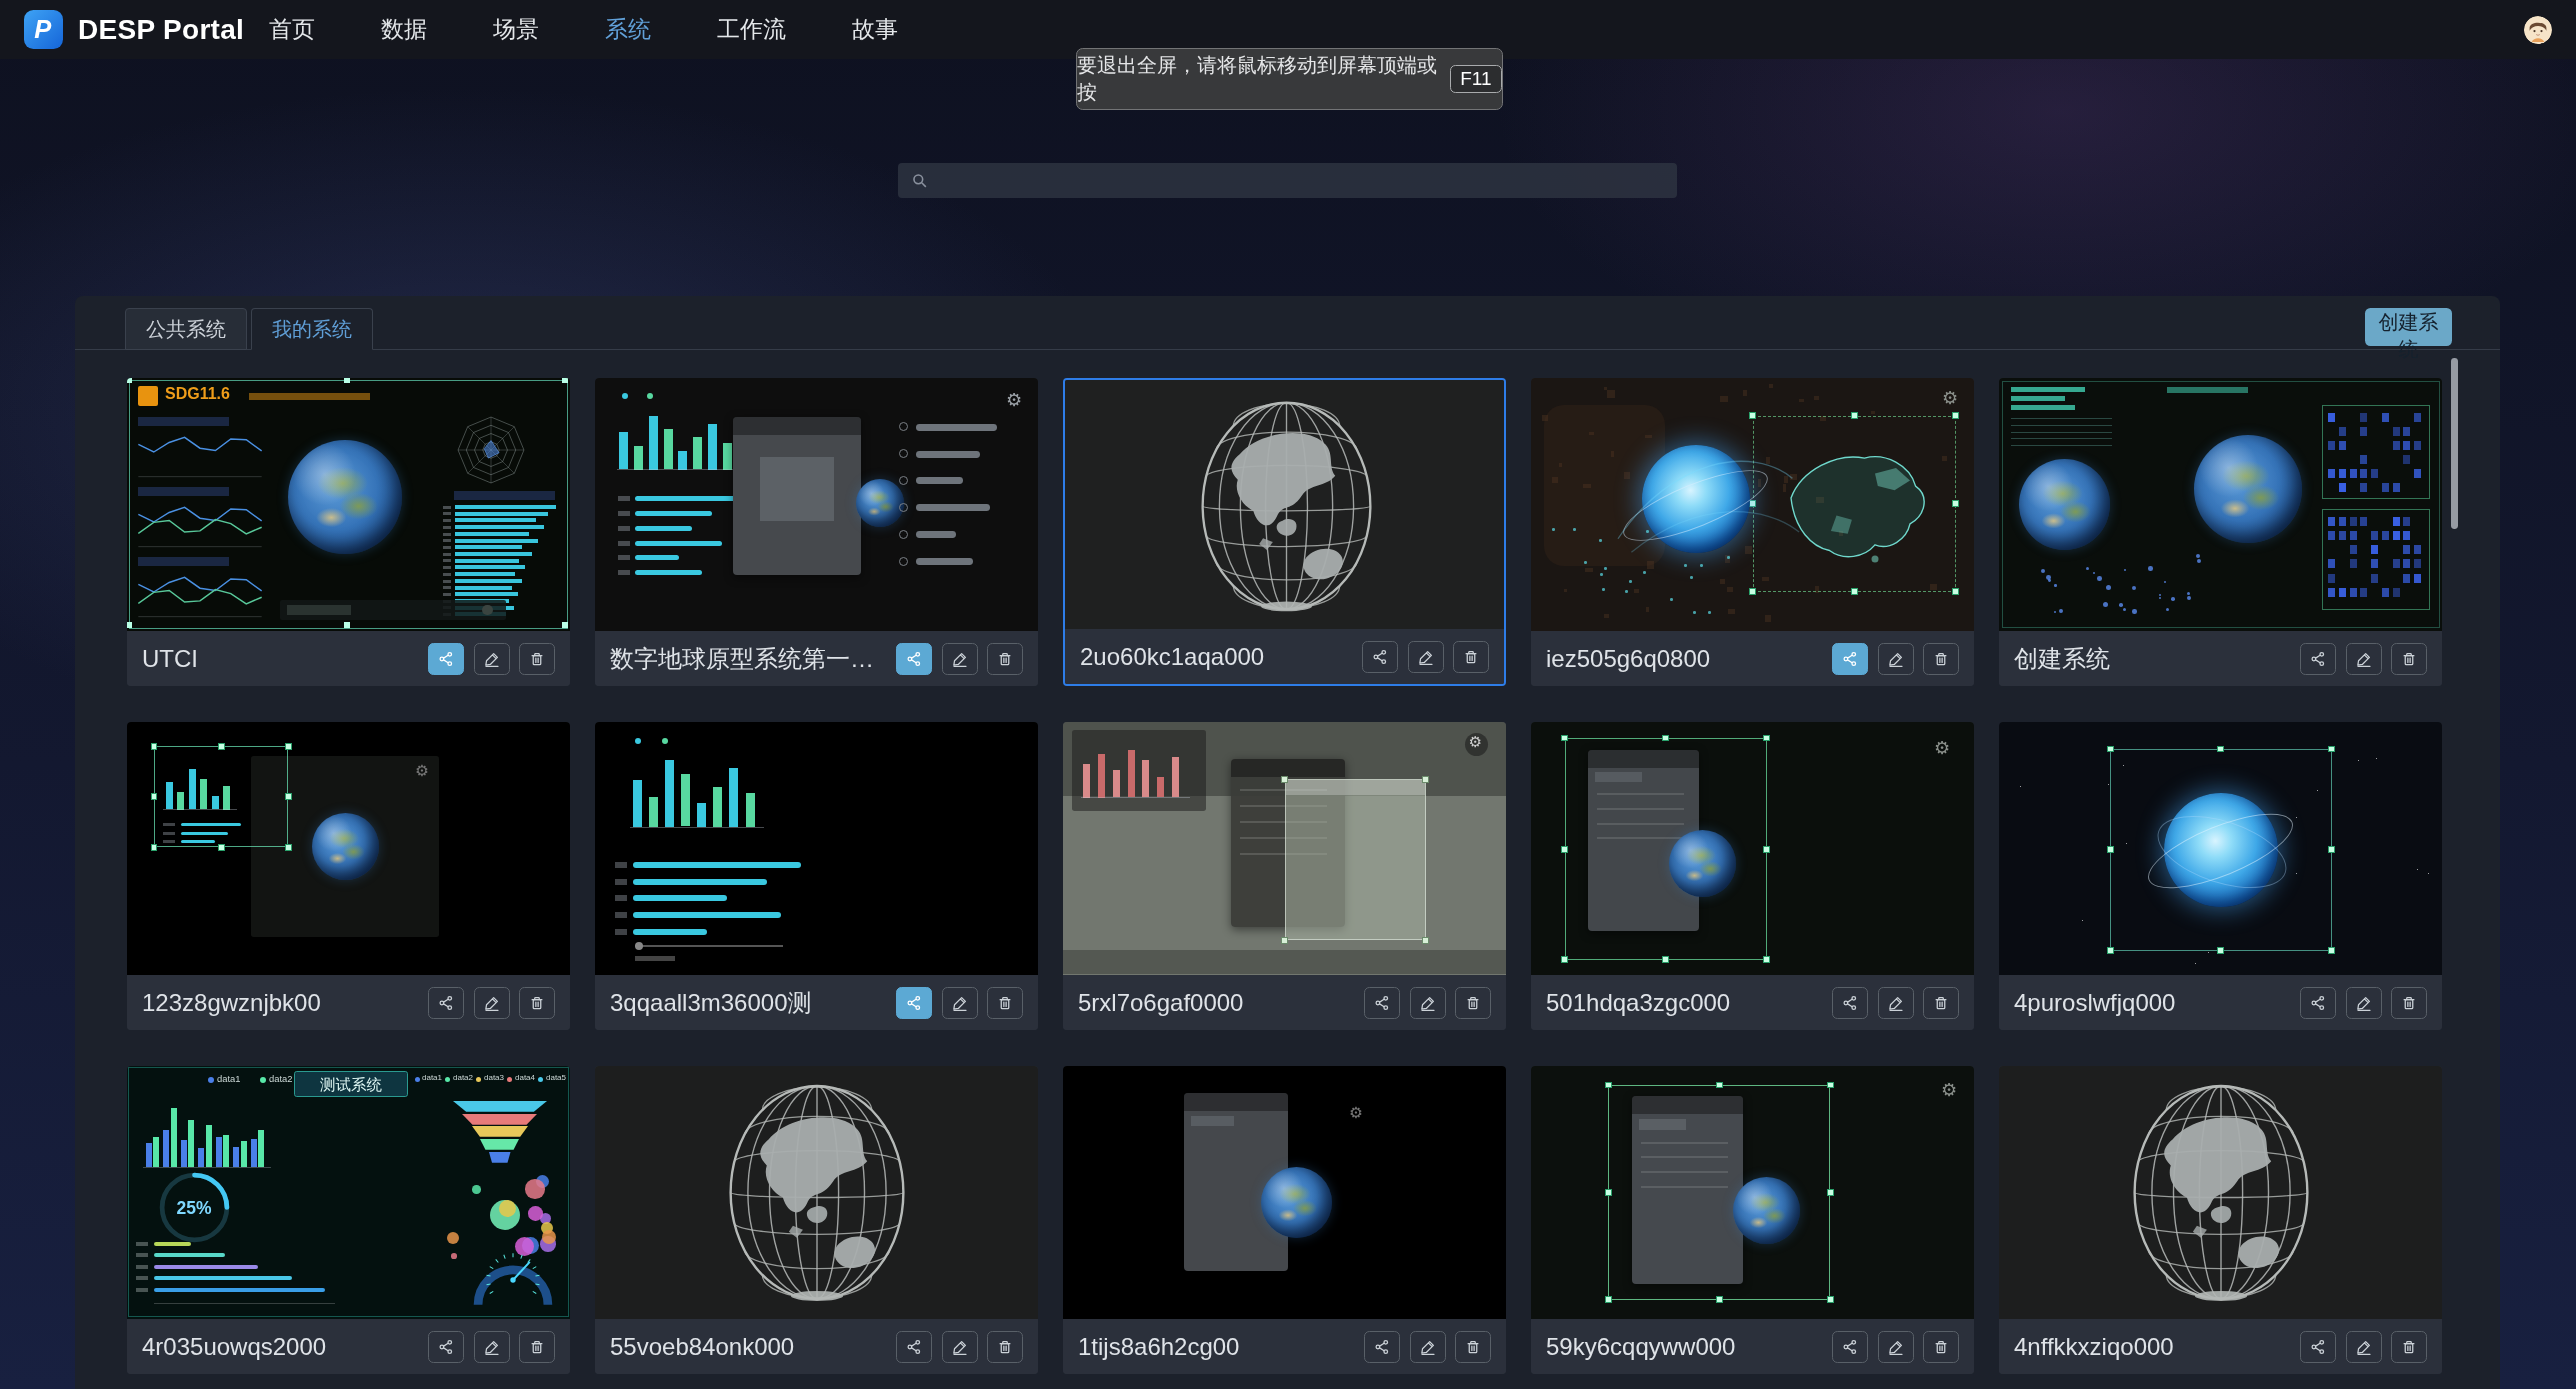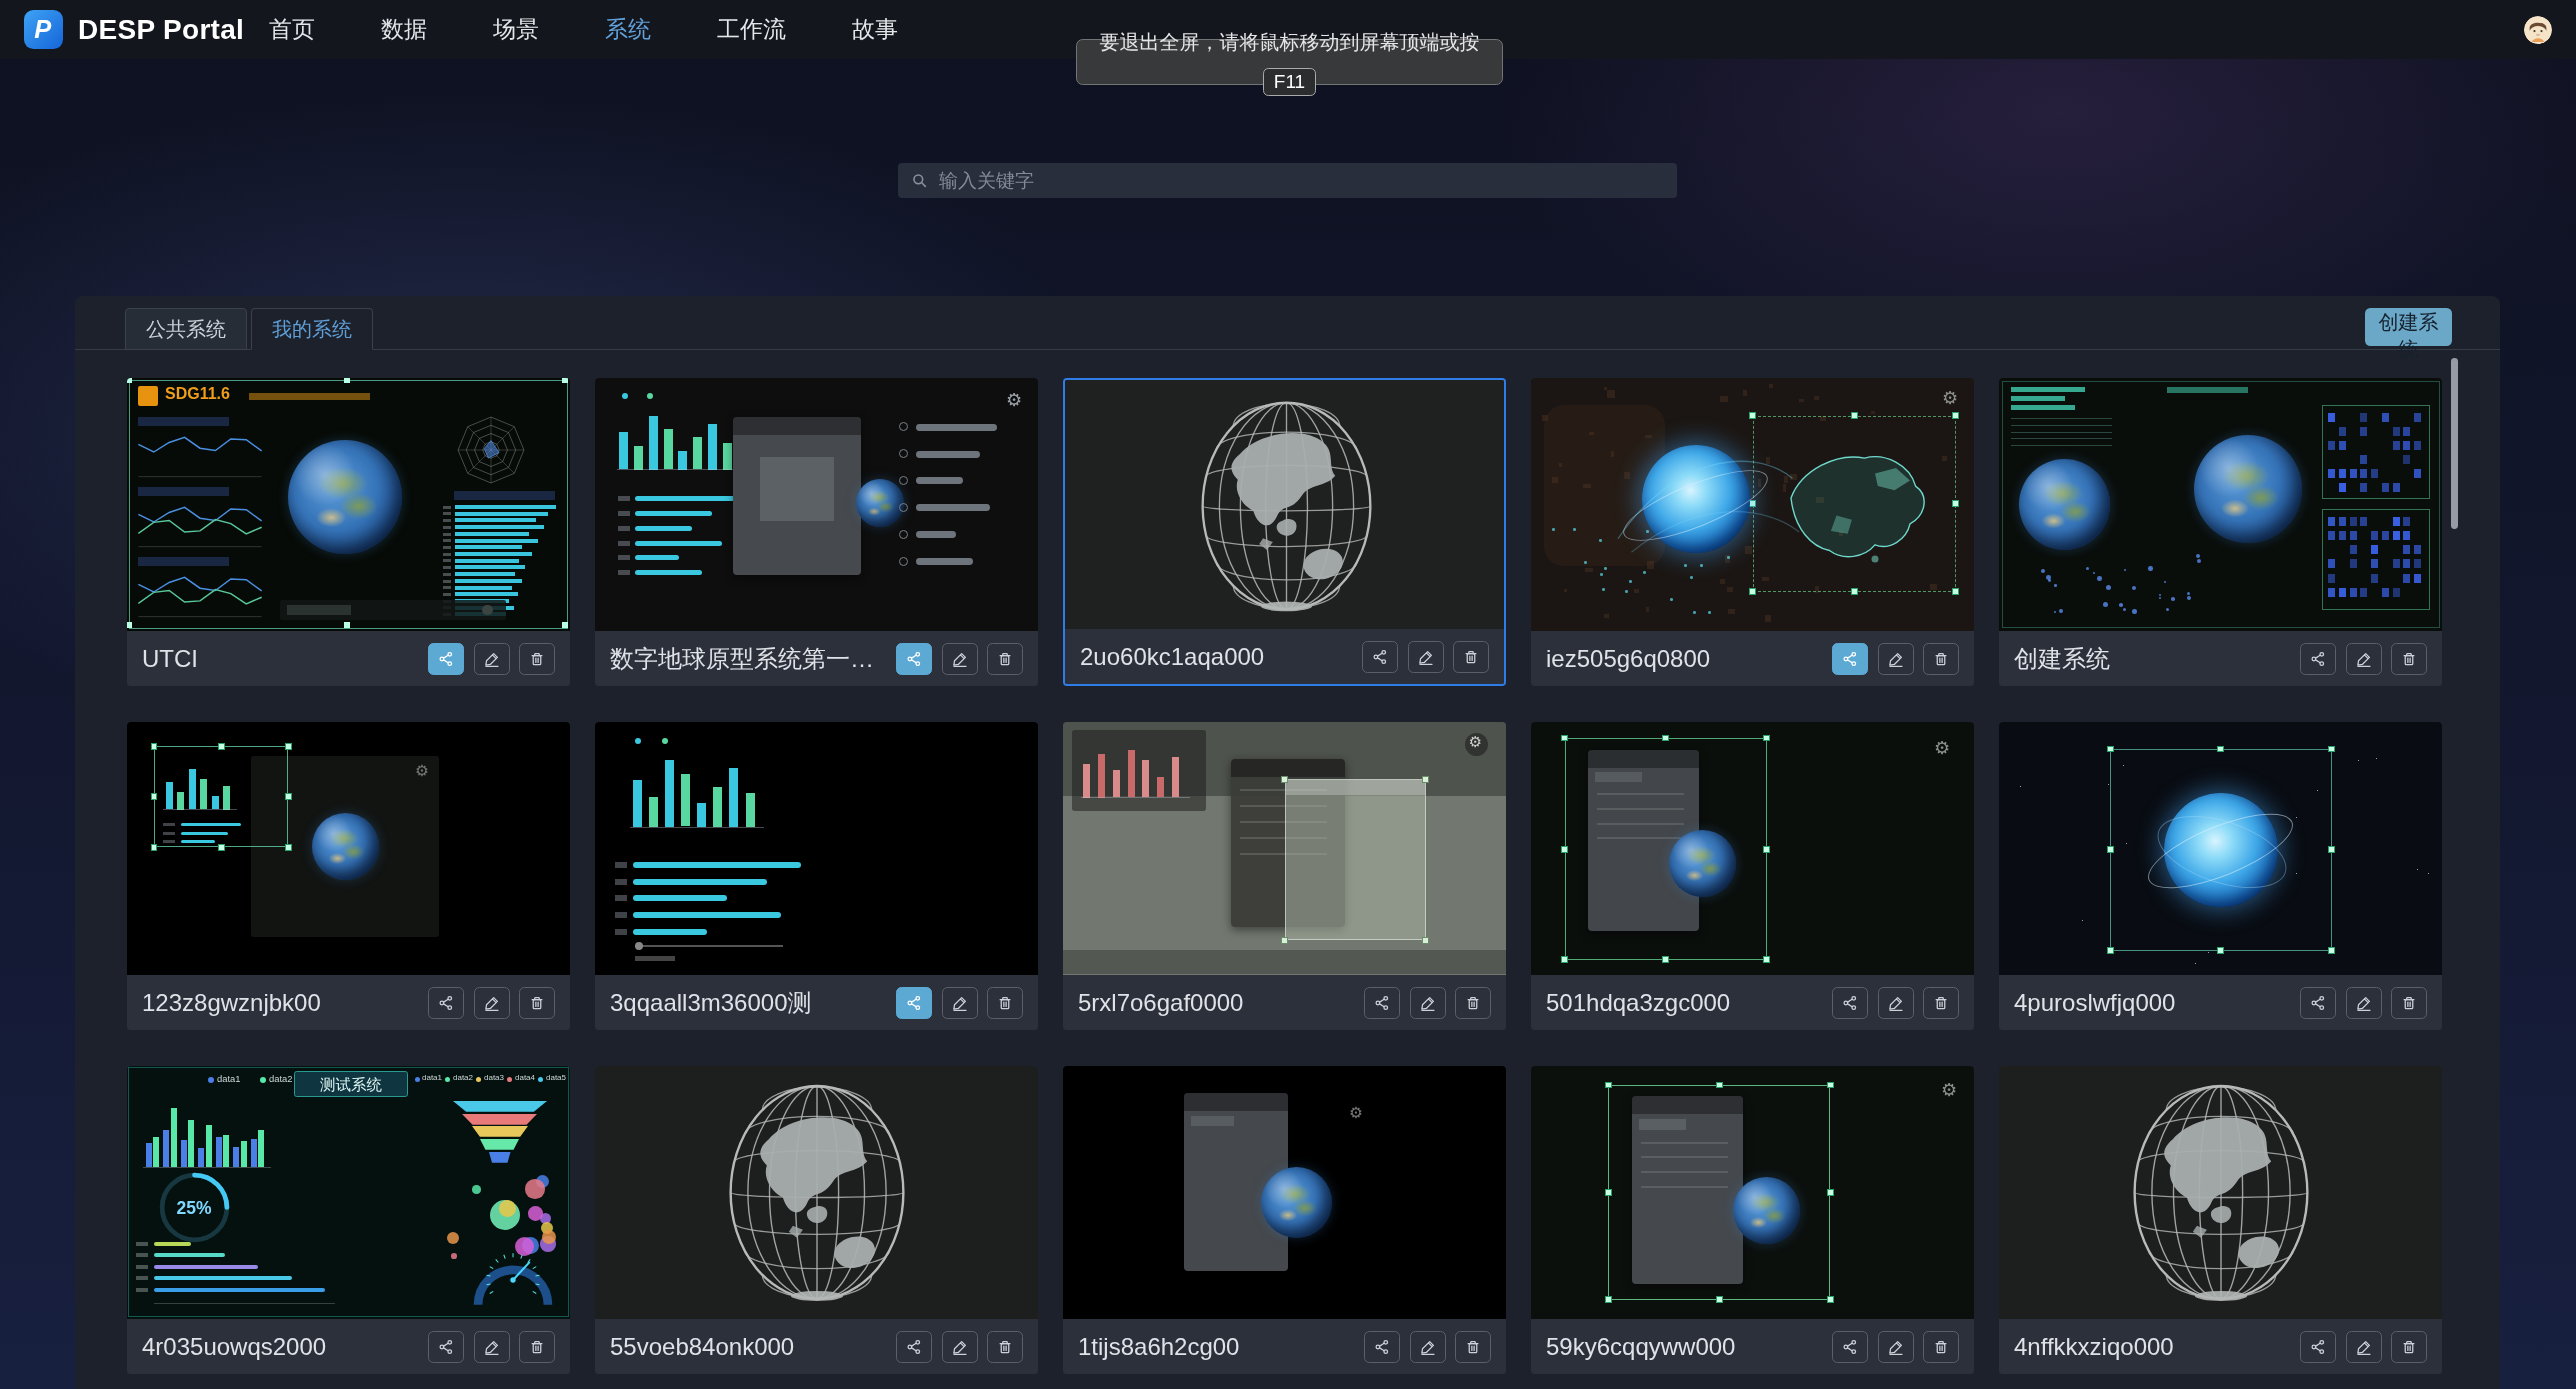--- a/index.html
+++ b/index.html
@@ -17,23 +17,23 @@
   .brand{position:absolute;left:24px;top:0;height:59px;display:flex;align-items:center;gap:15px;cursor:pointer;}
   .logo{width:39px;height:39px;border-radius:9.4px;background:linear-gradient(135deg,#3ea3f5,#1565d8);
         display:flex;align-items:center;justify-content:center;}
   .logo span{color:#fff;font-weight:800;font-size:25.5px;font-style:italic;transform:translateX(-0.7px);}
   .brand-text{color:#fff;font-size:28px;font-weight:700;letter-spacing:0.3px;}
   .menu{position:absolute;left:269px;top:0;height:59px;display:flex;align-items:center;gap:66px;}
   .menu .mi{color:#e4e7ea;font-size:23px;cursor:pointer;white-space:nowrap;}
   .menu .mi.active{color:#61a0d8;}
   .avatar{position:absolute;right:24px;top:16px;width:28px;height:28px;border-radius:50%;overflow:hidden;cursor:pointer;}
   
-  .tip{position:absolute;left:1076px;top:39px;width:427px;height:46px;background:#38393b;
+  .tip{position:absolute;left:1076px;top:48px;width:427px;height:62px;background:#38393b;
        border:1.3px solid #737476;border-radius:6.7px;display:flex;align-items:center;justify-content:center;gap:12px;
-       box-sizing:border-box;z-index:5;flex-direction:column;}
+       box-sizing:border-box;z-index:5;}
   .tip .txt{color:#e5e6e8;font-size:20px;}
   .tip .key{border:1.3px solid #a9abad;border-radius:5.4px;background:#2c2d2f;color:#fff;
        font-size:19px;font-weight:400;padding:2px 9.4px;}
   
   .search{position:absolute;left:898px;top:163px;width:779px;height:35px;background:rgba(48,54,66,.78);
        border-radius:4px;display:flex;align-items:center;padding:0 12px;gap:8px;box-sizing:border-box;}
   .search svg{width:19px;height:19px;stroke:#8a919e;fill:none;stroke-width:2;flex:none;}
   .search input{flex:1;background:transparent;border:none;outline:none;color:#cfd6df;font-size:19px;
        font-family:"Liberation Sans",sans-serif;}
   .search input::placeholder{color:#828a97;}
@@ -110,21 +110,20 @@
 <div class="tip">
   <span class="txt">要退出全屏，请将鼠标移动到屏幕顶端或按</span>
   <span class="key">F11</span>
 </div>
 
 <div class="search">
   <svg viewBox="0 0 24 24">
     <circle cx="10.5" cy="10.5" r="5.5"></circle>
       <path d="M14.8 14.8 L20 20"></path>
   </svg>
-  <input placeholder="输入关键字" style="">
 </div>
 
 <section class="panel">
   <div class="tabs" id="tabs">
       <div class="tab inactive">公共系统</div>
       <div class="tab active">我的系统</div>
     </div>
   <div class="divider"></div>
   <button class="create-btn">创建系统</button>
   <div class="scroll-thumb"></div>

